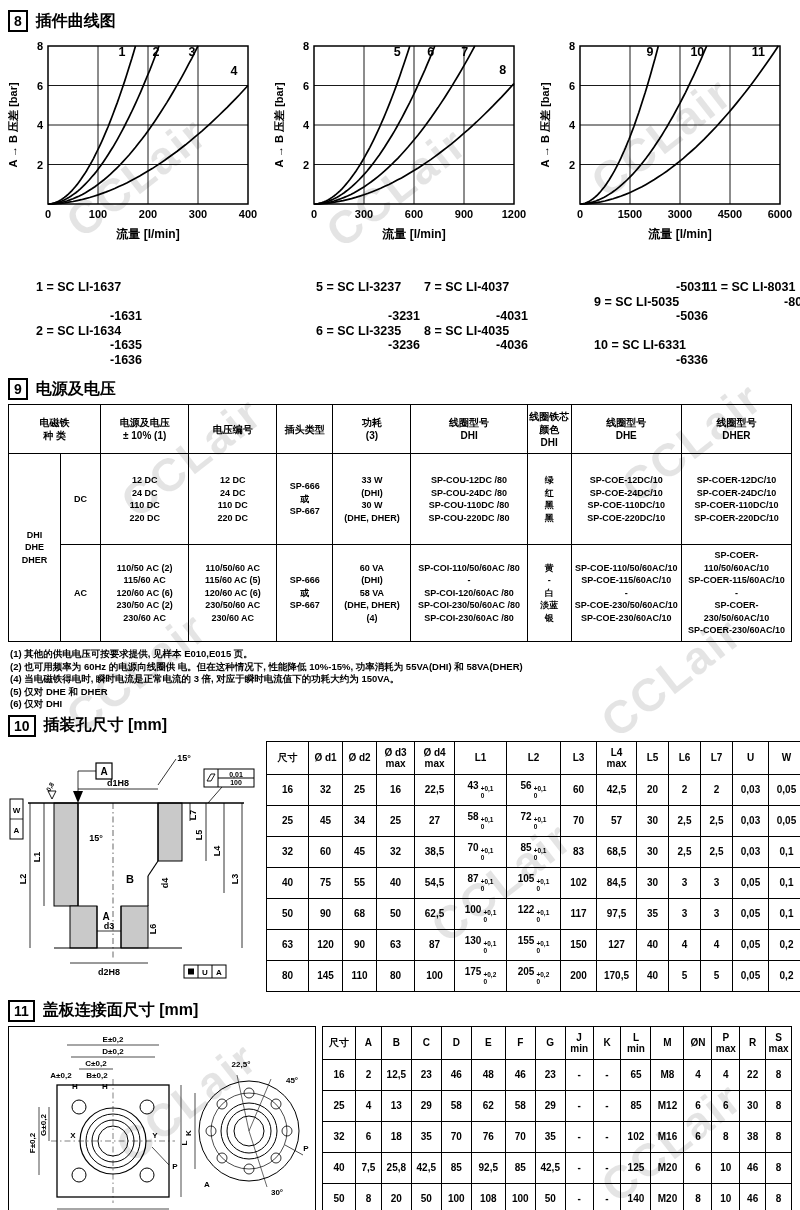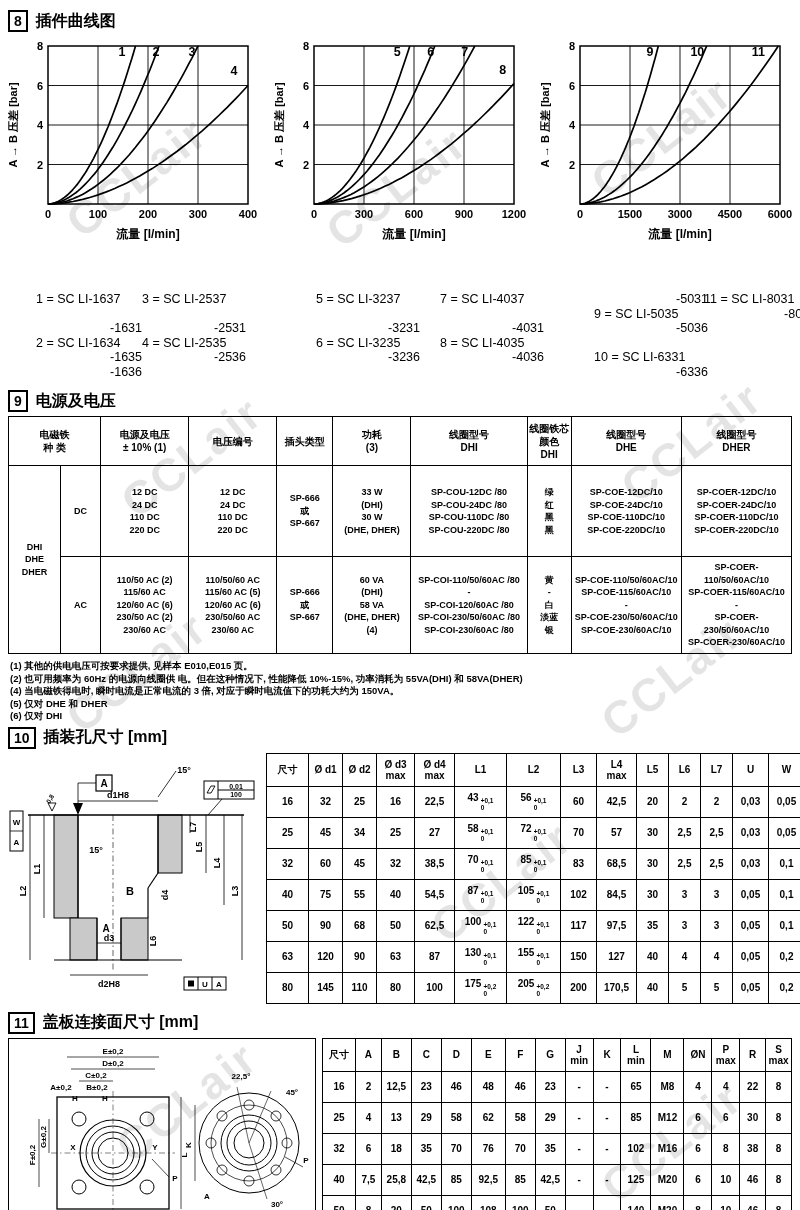--- a/index.html
+++ b/index.html
@@ -8,21 +8,21 @@
   .inner{position:relative;padding:8px;}
   .wm{position:absolute;font-weight:bold;font-size:46px;letter-spacing:2px;color:#000;
       opacity:0.10;transform:rotate(-38deg);pointer-events:none;white-space:nowrap;z-index:5;}
   .sec-h{display:flex;align-items:center;gap:8px;margin:2px 0 4px 0;}
   .sec-num{border:2px solid #000;font-weight:bold;font-size:14px;padding:0 4px;line-height:18px;}
   .sec-title{font-weight:bold;font-size:16px;}
   
   .charts-row{display:flex;gap:4px;}
   .chart-slot{width:262px;}
   
-  .legend{position:relative;height:96px;margin-top:14px;font-size:12.5px;font-weight:normal;}
+  .legend{position:relative;height:96px;margin-top:2px;font-size:12.5px;font-weight:bold;}
   .lgcol{position:absolute;top:0;}
   .lgline{line-height:14.5px;height:14.5px;white-space:nowrap;}
   .lgline.cont{text-align:right;}
   
   table{border-collapse:collapse;table-layout:fixed;width:100%;}
   th,td{border:1.6px solid #000;text-align:center;vertical-align:middle;
         font-weight:bold;white-space:pre-line;padding:2px 1px;}
   
   .t9 th{font-size:10px;line-height:13px;height:44px;}
   .t9 td{font-size:9px;line-height:12.5px;}
@@ -137,35 +137,28 @@
 
   <div class="legend">
         <div class="lgcol" style="left: 28px; width: 106px;">
           <div class="lgline">1 = SC LI-1637</div>
           <div class="lgline">&nbsp;</div>
           <div class="lgline cont">-1631</div>
           <div class="lgline">2 = SC LI-1634</div>
           <div class="lgline cont">-1635</div>
           <div class="lgline cont">-1636</div>
         </div>
-        <div class="lgcol" style="left: 134px; width: 104px;">
-          <div class="lgline">3 = SC LI-2537</div>
-          <div class="lgline">&nbsp;</div>
-          <div class="lgline cont">-2531</div>
-          <div class="lgline">4 = SC LI-2535</div>
-          <div class="lgline cont">-2536</div>
-        </div>
         <div class="lgcol" style="left: 308px; width: 104px;">
           <div class="lgline">5 = SC LI-3237</div>
           <div class="lgline">&nbsp;</div>
           <div class="lgline cont">-3231</div>
           <div class="lgline">6 = SC LI-3235</div>
           <div class="lgline cont">-3236</div>
         </div>
-        <div class="lgcol" style="left: 432px; width: 104px;">
+        <div class="lgcol" style="left: 416px; width: 104px;">
           <div class="lgline">7 = SC LI-4037</div>
           <div class="lgline">&nbsp;</div>
           <div class="lgline cont">-4031</div>
           <div class="lgline">8 = SC LI-4035</div>
           <div class="lgline cont">-4036</div>
         </div>
         <div class="lgcol" style="left: 586px; width: 114px;">
           <div class="lgline cont">-5031</div>
           <div class="lgline">9 = SC LI-5035</div>
           <div class="lgline cont">-5036</div>

